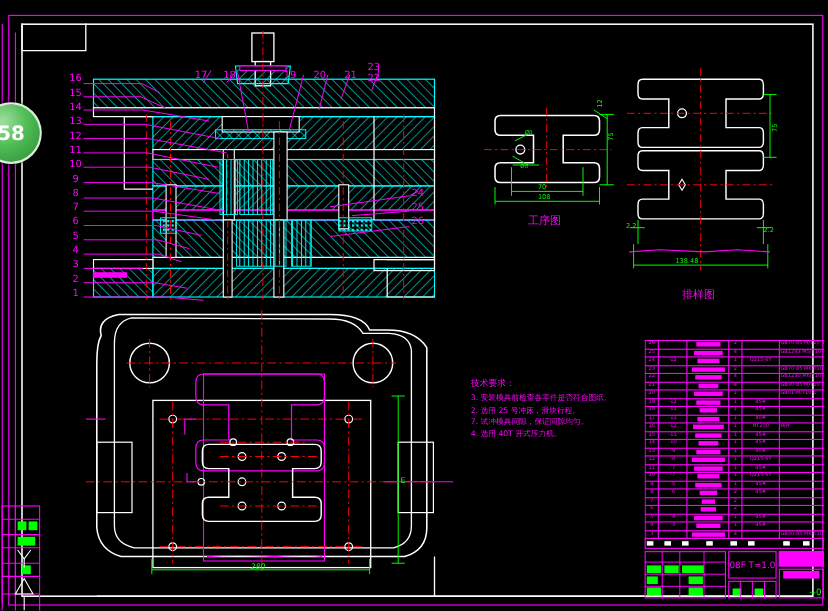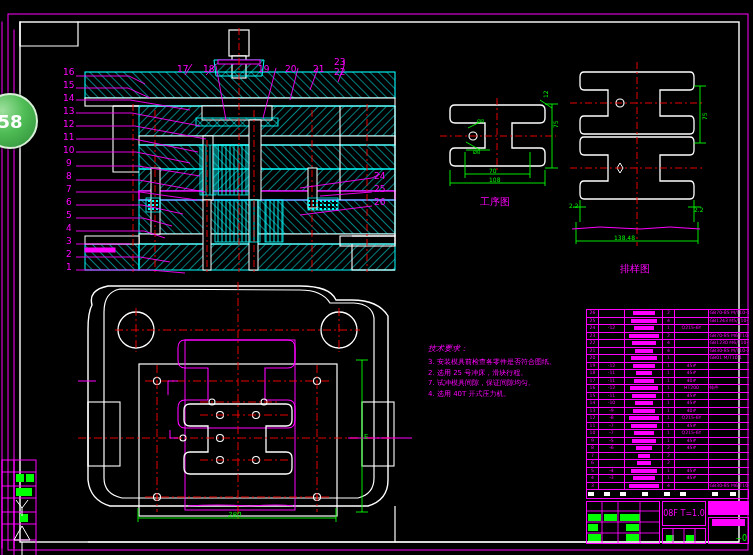--- a/index.html
+++ b/index.html
@@ -733,21 +733,21 @@
   <div class="t magenta f10" style="left:620px;top:264px;">排样图</div>
   <div class="t green f6" style="left:614px;top:235px;">138.48</div>
   <div class="t green f6" style="left:569px;top:203px;">2.2</div>
   <div class="t green f6" style="left:694px;top:207px;">2.2</div>
   <div class="t green f6" style="left:702px;top:120px;transform:rotate(-90deg);transform-origin:left top;">75</div>
 
   <div class="t green f7" style="left:228px;top:512px;font-style:italic;">280</div>
   <div class="t green f7" style="left:364px;top:434px;">E</div>
 
   <div class="abs" style="left:428px;top:345px;width:145px;">
-    <div class="magenta" style="font-size:8px;line-height:1.1;font-style:italic;">技术要求：</div>
+    <div class="magenta" style="font-size:8px;line-height:1.1;">技术要求：</div>
     <div id="tech-notes-list" style="margin-top:3px;">
         <div class="magenta" style="font-size: 7px; line-height: 1.55; white-space: nowrap;">3. 安装模具前检查各零件是否符合图纸。</div>
         <div class="magenta" style="font-size: 7px; line-height: 1.55; white-space: nowrap;">2. 选用 25 号冲床，滑块行程。</div>
         <div class="magenta" style="font-size: 7px; line-height: 1.55; white-space: nowrap;">7. 试冲模具间隙，保证间隙均匀。</div>
         <div class="magenta" style="font-size: 7px; line-height: 1.55; white-space: nowrap;">4. 选用 40T 开式压力机。</div>
       </div>
   </div>
 
 
   <div class="badge">58</div>

